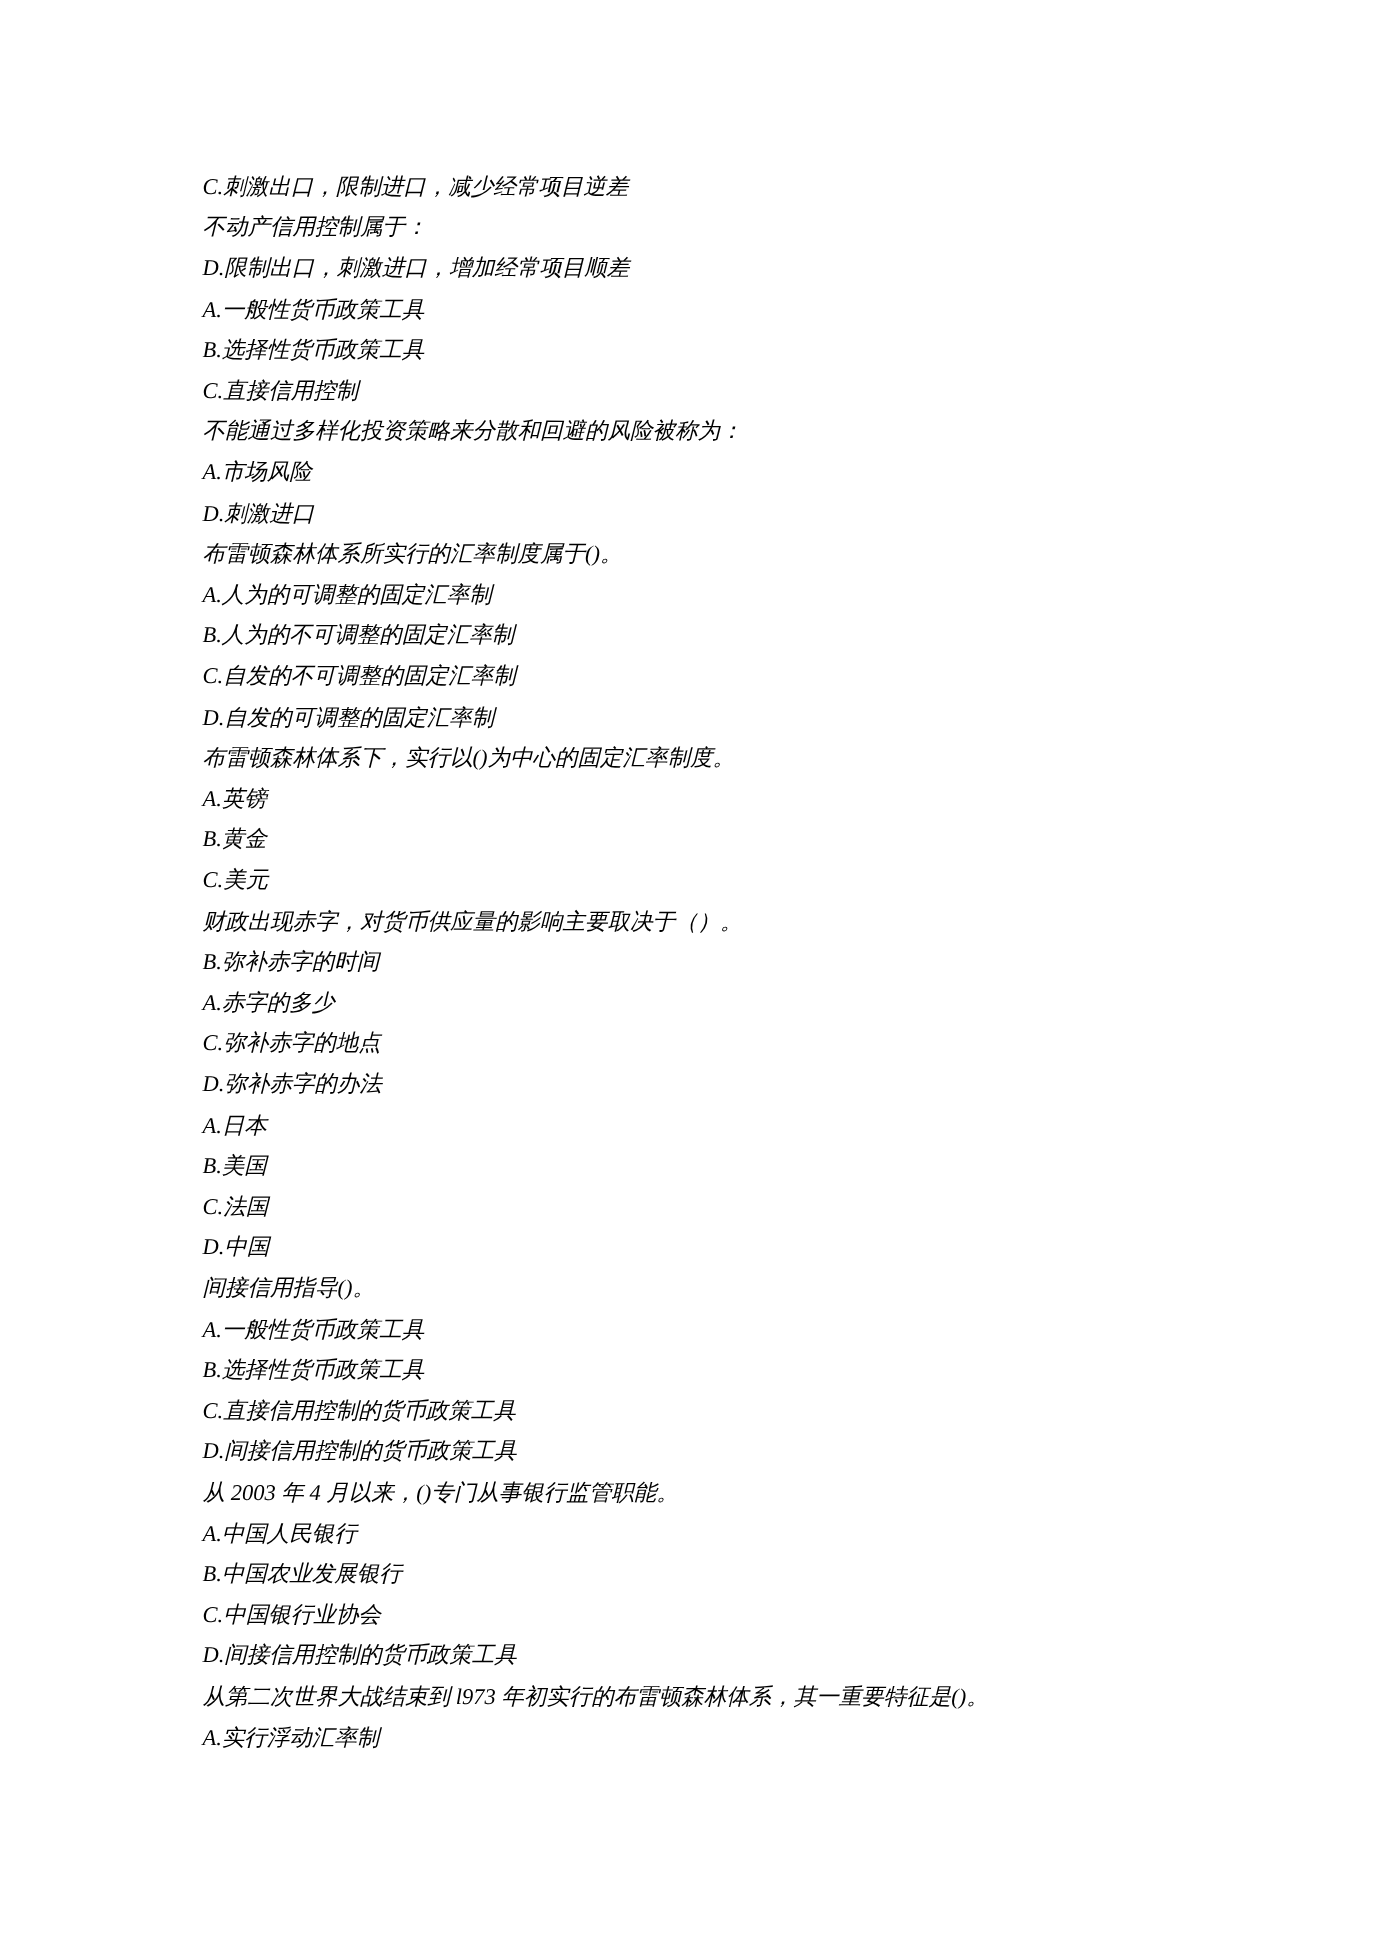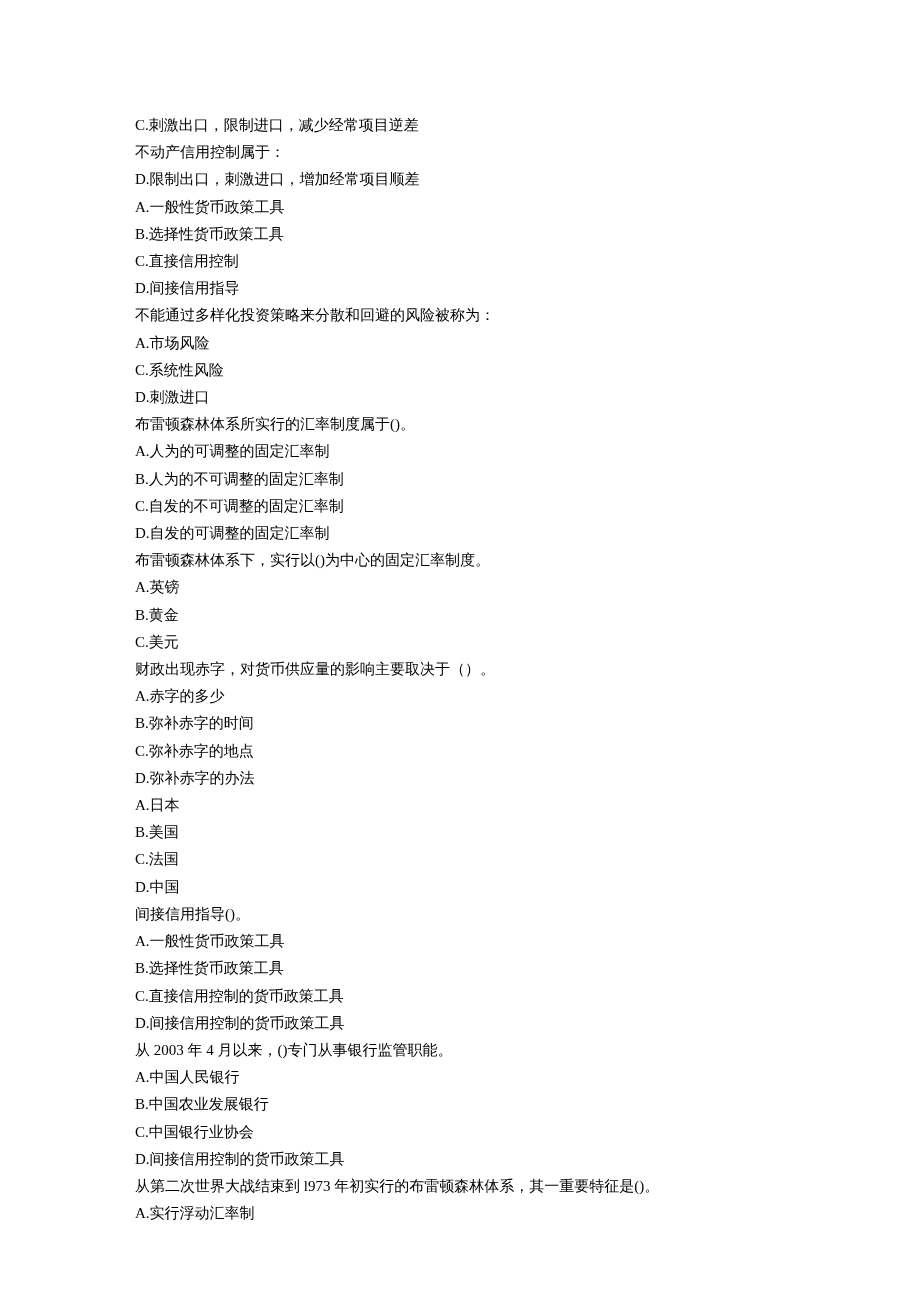--- a/index.html
+++ b/index.html
@@ -12,49 +12,48 @@
     overflow: hidden;
   }
   .page {
     padding: 112px 135px 0 135px;
     font-size: 15px;
     line-height: 27.2px;
     color: #000000;
   }
   .line {
     white-space: nowrap;
+    font-style: italic;
   }
 </style>
 </head>
 <body>
 
 <div class="page">
   <div class="line">C.刺激出口，限制进口，减少经常项目逆差</div>
   <div class="line">不动产信用控制属于：</div>
   <div class="line">D.限制出口，刺激进口，增加经常项目顺差</div>
   <div class="line">A.一般性货币政策工具</div>
   <div class="line">B.选择性货币政策工具</div>
   <div class="line">C.直接信用控制</div>
-  <div class="line">D.间接信用指导</div>
   <div class="line">不能通过多样化投资策略来分散和回避的风险被称为：</div>
   <div class="line">A.市场风险</div>
-  <div class="line">C.系统性风险</div>
   <div class="line">D.刺激进口</div>
   <div class="line">布雷顿森林体系所实行的汇率制度属于()。</div>
   <div class="line">A.人为的可调整的固定汇率制</div>
   <div class="line">B.人为的不可调整的固定汇率制</div>
   <div class="line">C.自发的不可调整的固定汇率制</div>
   <div class="line">D.自发的可调整的固定汇率制</div>
   <div class="line">布雷顿森林体系下，实行以()为中心的固定汇率制度。</div>
   <div class="line">A.英镑</div>
   <div class="line">B.黄金</div>
   <div class="line">C.美元</div>
   <div class="line">财政出现赤字，对货币供应量的影响主要取决于（）。</div>
+  <div class="line">B.弥补赤字的时间</div>
   <div class="line">A.赤字的多少</div>
-  <div class="line">B.弥补赤字的时间</div>
   <div class="line">C.弥补赤字的地点</div>
   <div class="line">D.弥补赤字的办法</div>
   <div class="line">A.日本</div>
   <div class="line">B.美国</div>
   <div class="line">C.法国</div>
   <div class="line">D.中国</div>
   <div class="line">间接信用指导()。</div>
   <div class="line">A.一般性货币政策工具</div>
   <div class="line">B.选择性货币政策工具</div>
   <div class="line">C.直接信用控制的货币政策工具</div>

